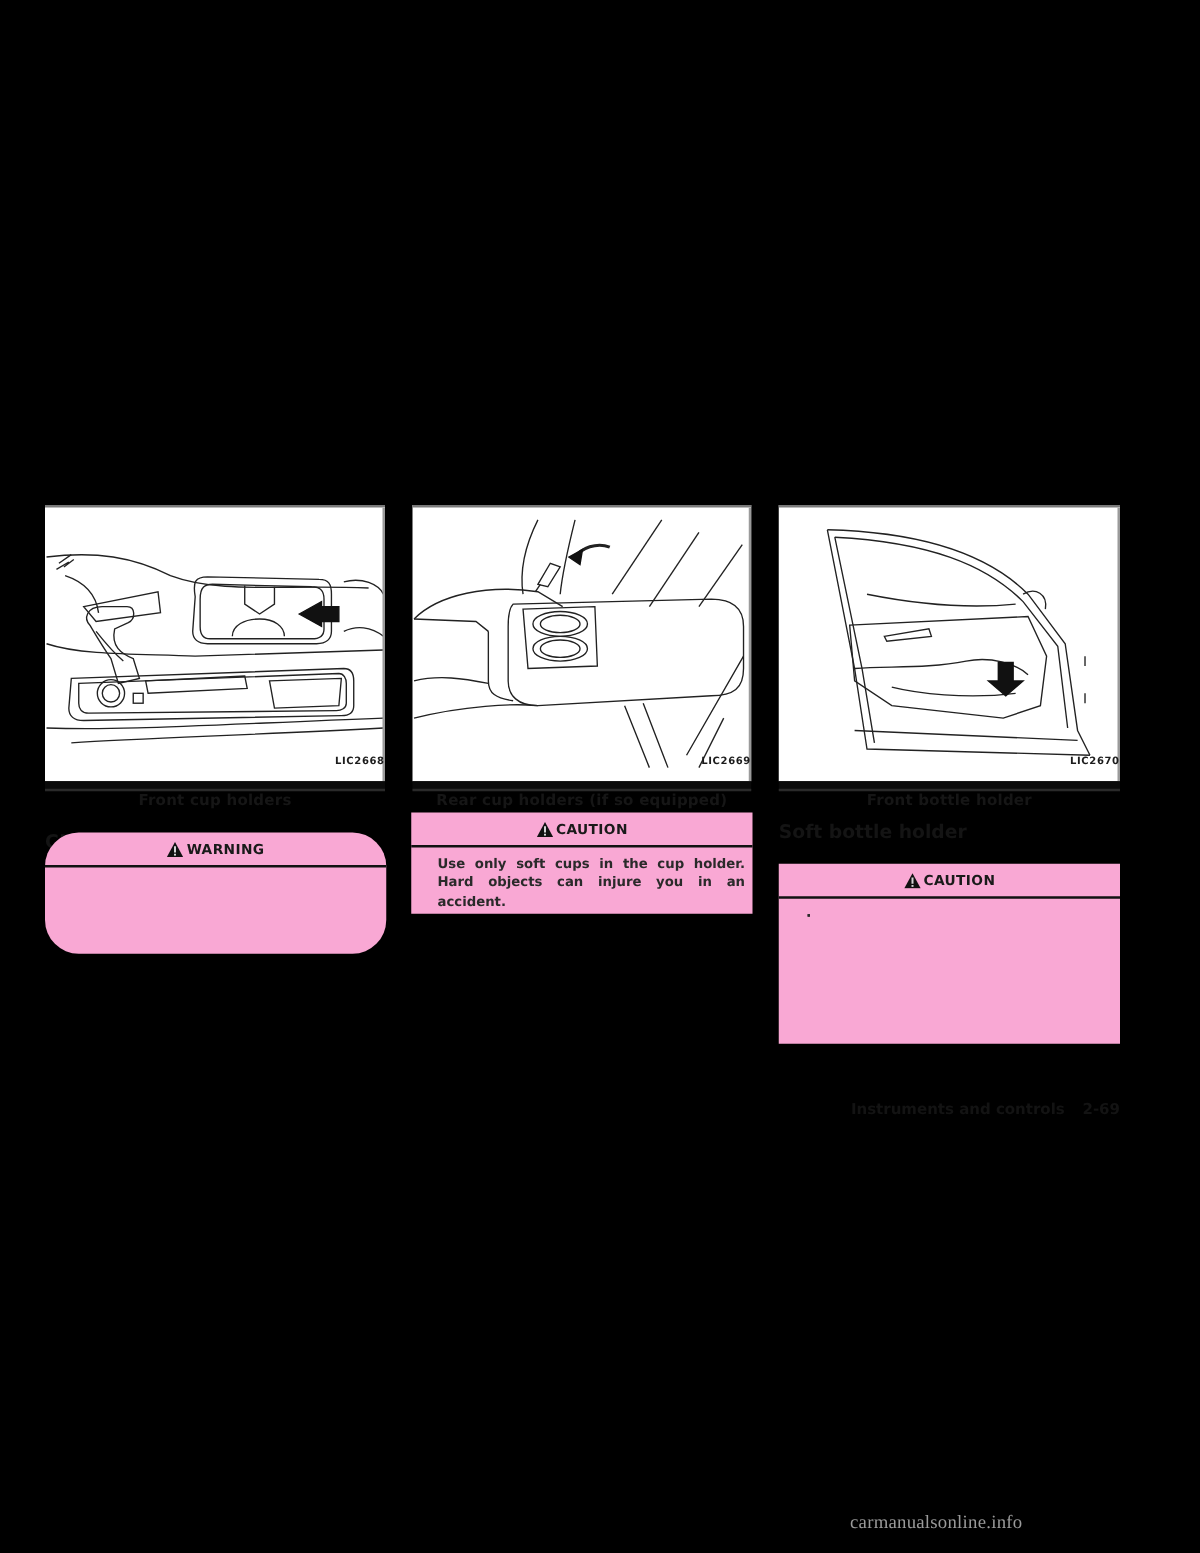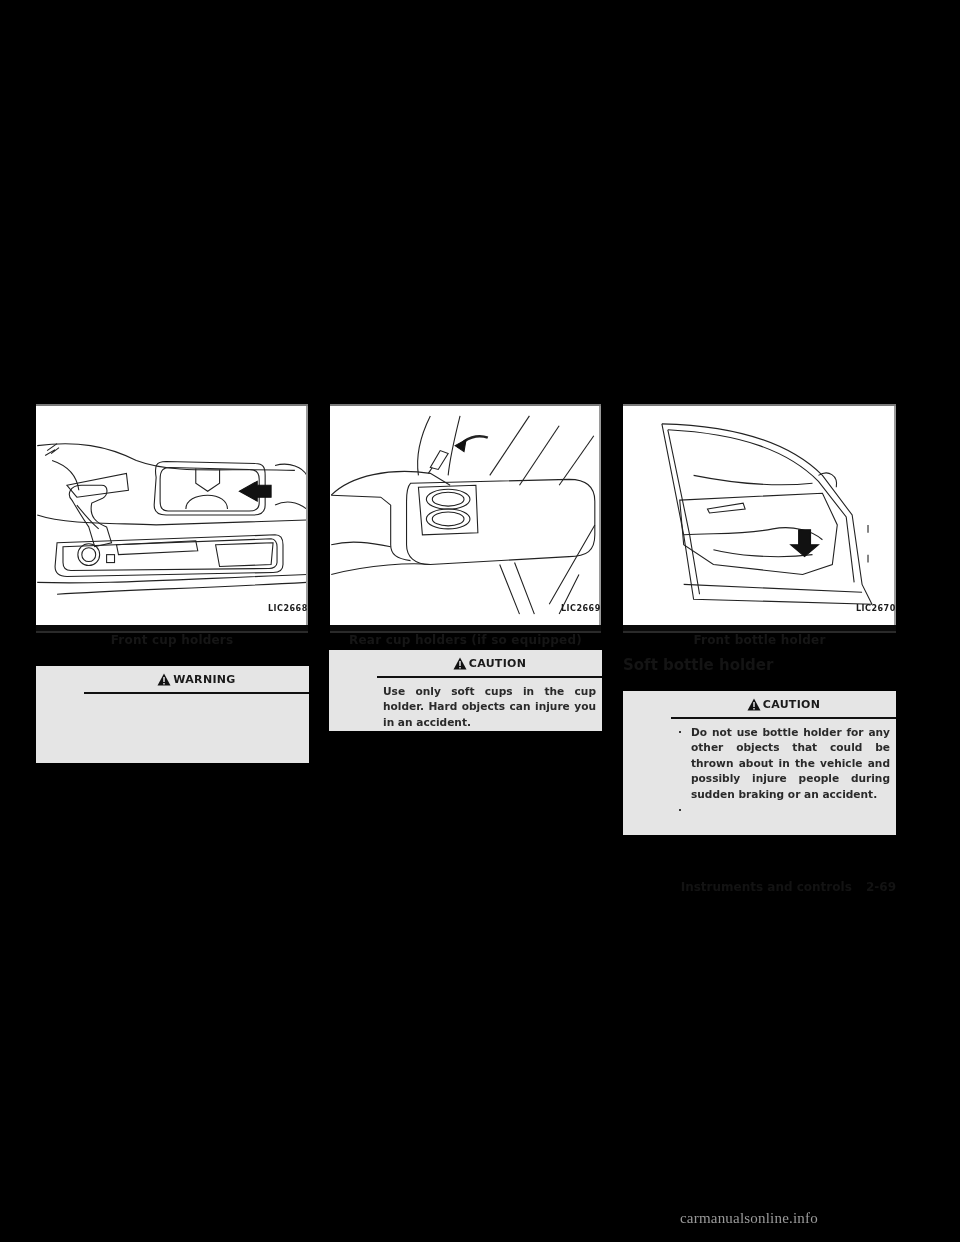--- a/index.html
+++ b/index.html
@@ -63,23 +63,22 @@
   .sub-title {
     position: absolute;
     left: 623px;
     top: 656px;
     font-size: 15px;
     font-weight: bold;
     color: #141414;
   }
   .notice {
     position: absolute;
-    background: #e5e5e5;
+    background: #f9a8d4;
     box-sizing: border-box;
-    padding-left: 48px;
   }
   .notice-head {
     height: 26px;
     display: flex;
     align-items: center;
     justify-content: center;
     font-size: 11px;
     font-weight: bold;
     color: #1a1a1a;
     border-bottom: 2px solid #111111;
@@ -90,20 +89,21 @@
     width: 14px; height: 13px;
     margin-right: 2px;
   }
   .notice-body {
     padding: 6px 6px 7px 6px;
     font-size: 10.6px;
     line-height: 15.4px;
     font-weight: bold;
     color: #2a2a2a;
     text-align: justify;
+    margin-left: 15px;
   }
   .notice-body ul {
     list-style: none;
     margin: 0;
     padding: 0;
   }
   .notice-body li {
     position: relative;
     padding-left: 14px;
     margin-bottom: 1px;
@@ -215,21 +215,21 @@
     <path d="M246 120 L246 128 M246 150 L246 158"></path>
   </svg>
   <div class="frame-right"></div>
 </div>
 <div class="fig-codebar" style="left:623px; width:273px;"></div>
 <div class="fig-code" style="left:856px;">LIC2670</div>
 <div class="caption" style="left:623px; width:273px;">Front bottle holder</div>
 
 <div class="section-title">CUP HOLDERS</div>
 
-<div class="notice" style="left:36px; top:666px; width:273px; height:97px;">
+<div class="notice" style="left:36px; top:666px; width:273px; height:97px;border-radius:27px;">
   <div class="notice-head">
     <svg class="tri" viewBox="0 0 14 13">
       <polygon points="7,0.5 13.5,12.5 0.5,12.5" fill="#111"></polygon>
       <rect x="6.2" y="4" width="1.6" height="5" fill="#d4d4d6"></rect>
       <rect x="6.2" y="10" width="1.6" height="1.5" fill="#d4d4d6"></rect>
     </svg>
     <span>WARNING</span>
   </div>
 </div>
 
@@ -253,21 +253,20 @@
       <polygon points="7,0.5 13.5,12.5 0.5,12.5" fill="#111"></polygon>
       <rect x="6.2" y="4" width="1.6" height="5" fill="#d4d4d6"></rect>
       <rect x="6.2" y="10" width="1.6" height="1.5" fill="#d4d4d6"></rect>
     </svg>
     <span>CAUTION</span>
   </div>
   <div class="notice-body">
     <ul>
       <li>
         <span class="dot">·</span>
-        <span>Do not use bottle holder for any other objects that could be thrown about in the vehicle and possibly injure people during sudden braking or an accident.</span>
       </li>
       <li>
         <span class="dot">·</span>
       </li>
     </ul>
   </div>
 </div>
 
 <div class="footer">
   <span>Instruments and controls</span>

